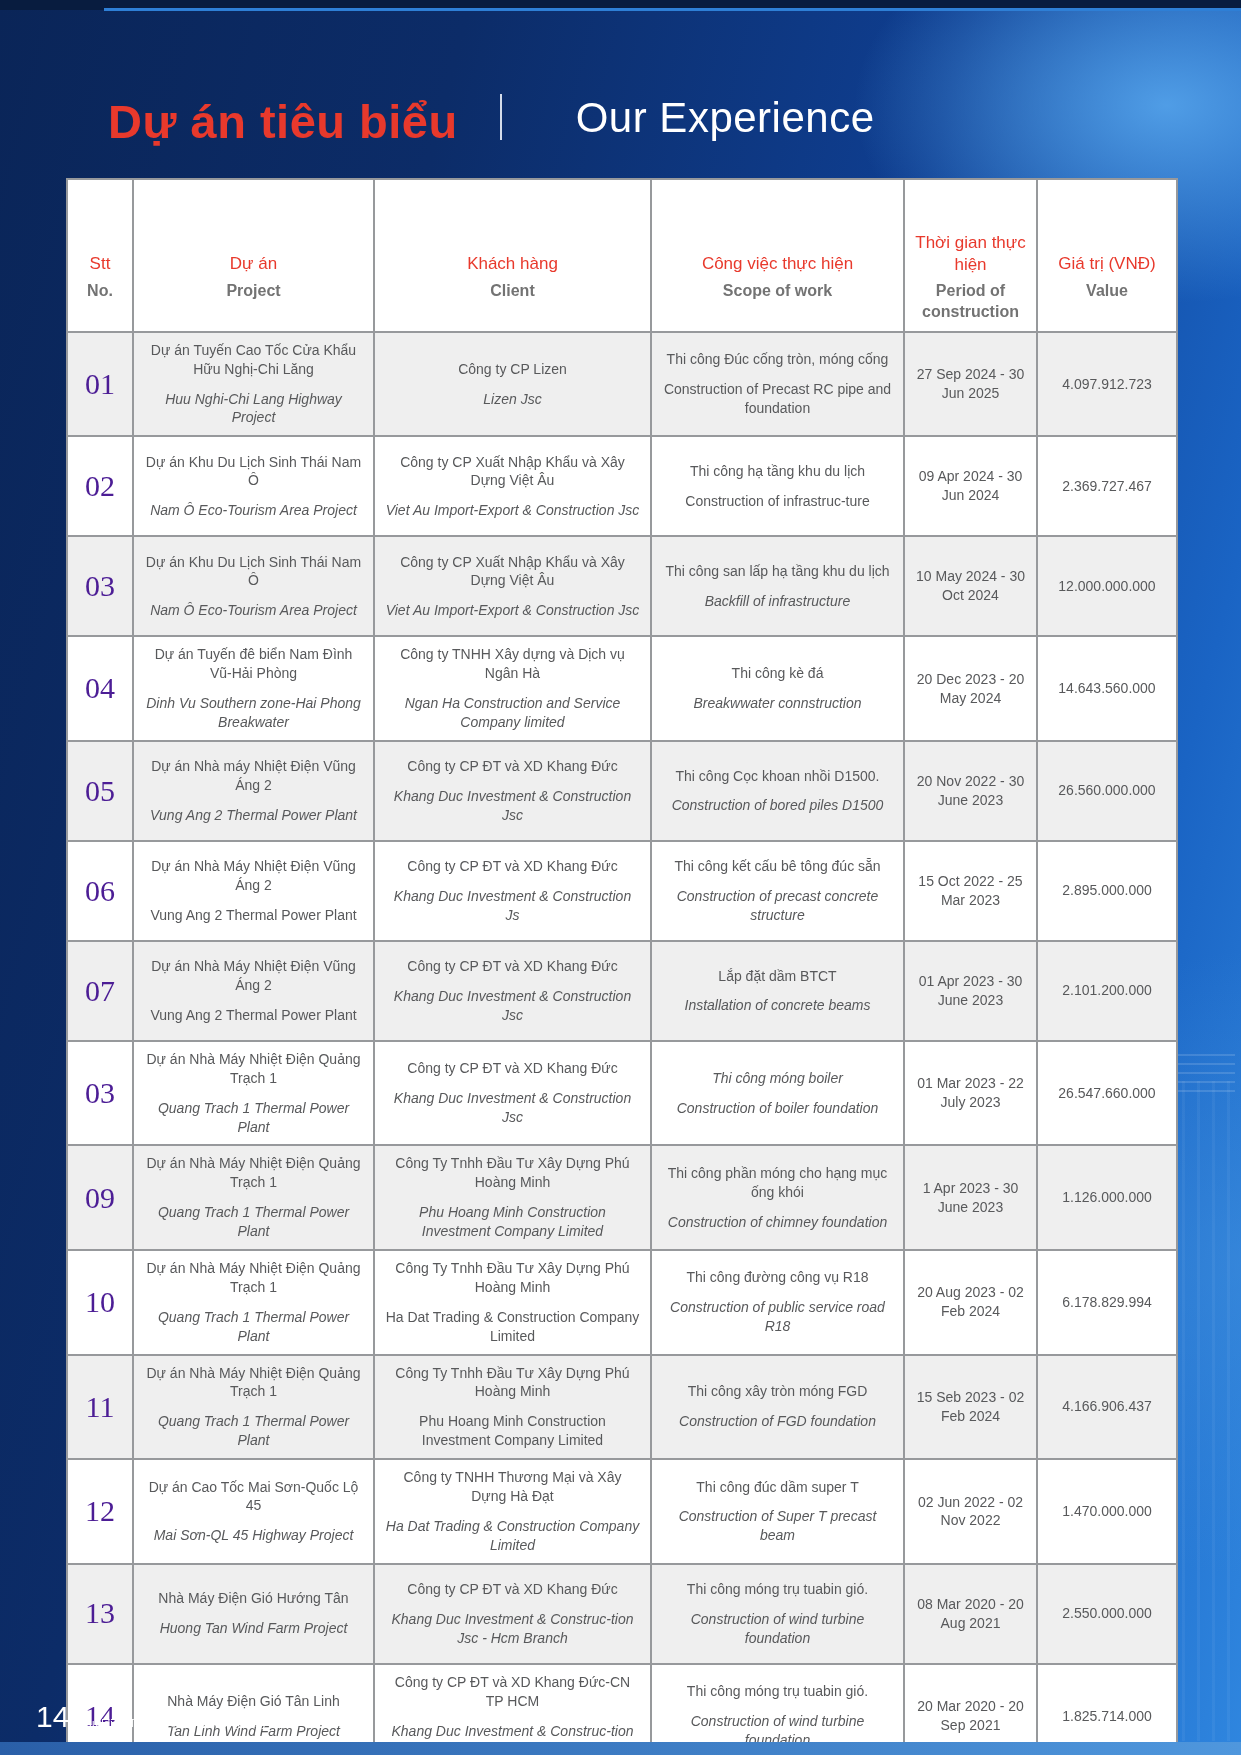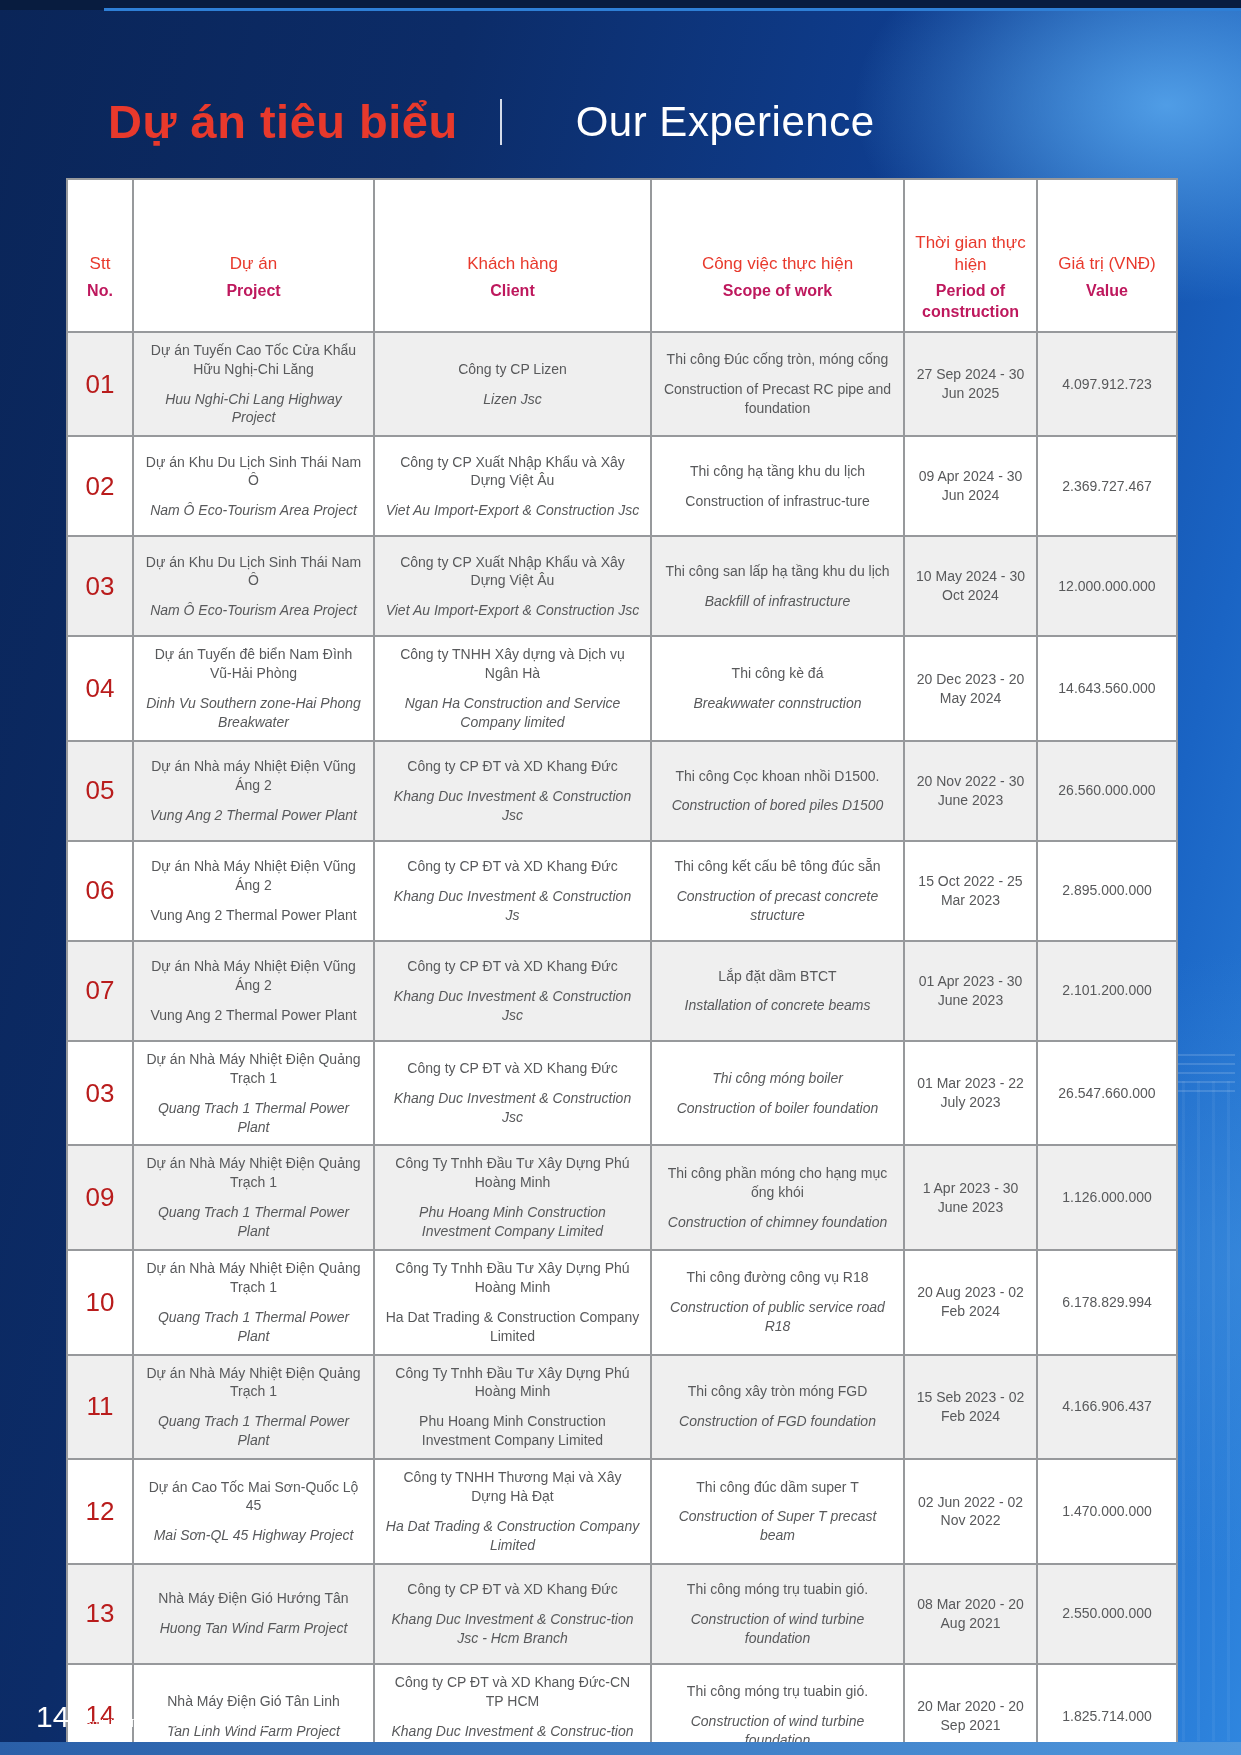--- a/index.html
+++ b/index.html
@@ -18,45 +18,45 @@
   .top-accent{position:absolute;top:8px;left:104px;right:0;height:3px;background:#2e7fd6;}
   .photo-hint{
     position:absolute;right:0;bottom:14px;width:74px;height:660px;opacity:.55;
     background:repeating-linear-gradient(90deg, rgba(255,255,255,.09) 0 3px, transparent 3px 15px);
   }
   .glint{
     position:absolute;right:6px;top:1048px;width:62px;height:44px;opacity:.5;
     background:repeating-linear-gradient(0deg, rgba(255,255,255,.28) 0 2px, transparent 2px 9px);
   }
 
-  .title-row{position:absolute;top:94px;left:108px;display:flex;align-items:center;gap:42px;}
+  .title-row{position:absolute;top:94px;left:108px;display:flex;align-items:flex-start;gap:42px;}
   .title-vi{color:var(--accent-red,#e8392c);font-size:47px;font-weight:bold;letter-spacing:.5px;}
   .title-sep{width:2px;height:46px;background:#d4dcea;}
   .title-en{color:#ffffff;font-size:42px;font-weight:400;letter-spacing:.5px;margin-left:32px;}
 
   table.projects{
     position:absolute;left:66px;top:178px;width:1110px;
     border-collapse:collapse;table-layout:fixed;
     background:#ffffff;
     border:2px solid var(--border-gray,#97999c);
   }
   .projects th,.projects td{
     border:2px solid var(--border-gray,#97999c);
     vertical-align:middle;text-align:center;
     padding:8px 10px;
     color:var(--text-gray,#58595b);
     font-size:14px;line-height:1.35;
     word-wrap:break-word;
   }
   .projects thead th{background:#ffffff;height:108px;}
   .th-vi{color:var(--accent-red,#e8392c);font-size:17px;font-weight:400;line-height:1.3;margin-top:44px;}
-  .th-en{color:#be185d;font-size:16px;margin-top:5px;line-height:1.3;}
+  .th-en{color:#737373;font-size:16px;margin-top:5px;line-height:1.3;}
   .projects tbody tr{height:100px;}
   .projects tbody tr:nth-child(odd){background:var(--row-shade,#efefef);}
-  .cell-no span{font-size:26px;color:#b91c1c;}
+  .cell-no span{font-size:30px;color:#4c1d95;font-family:Liberation Serif, serif;}
   .vi{margin-bottom:11px;}
   .en{font-style:italic;}
   .en.roman{font-style:normal;}
   .vi.ital{font-style:italic;}
   td .vi:last-child{margin-bottom:0;}
 
   .footer{position:absolute;left:36px;top:1700px;display:flex;align-items:baseline;gap:15px;color:#ffffff;}
   .footer .page-num{font-size:30px;font-weight:400;}
   .footer .tagline{font-size:11px;letter-spacing:.3px;}
   .bottom-strip{position:absolute;left:0;right:0;bottom:0;height:13px;background:linear-gradient(90deg,#2a5fa8,#4f97dd);}

